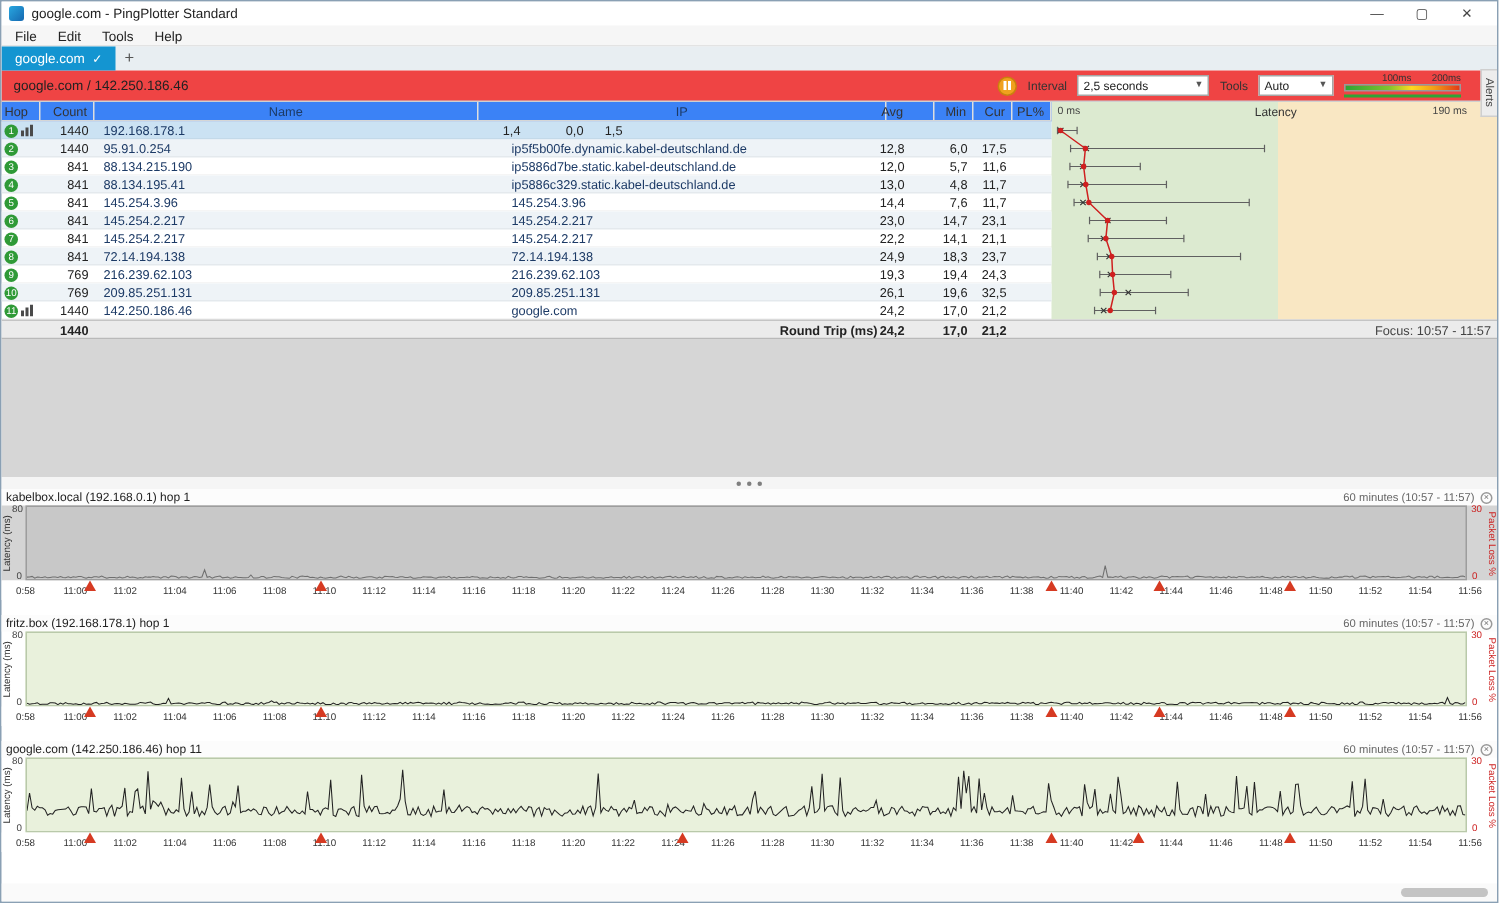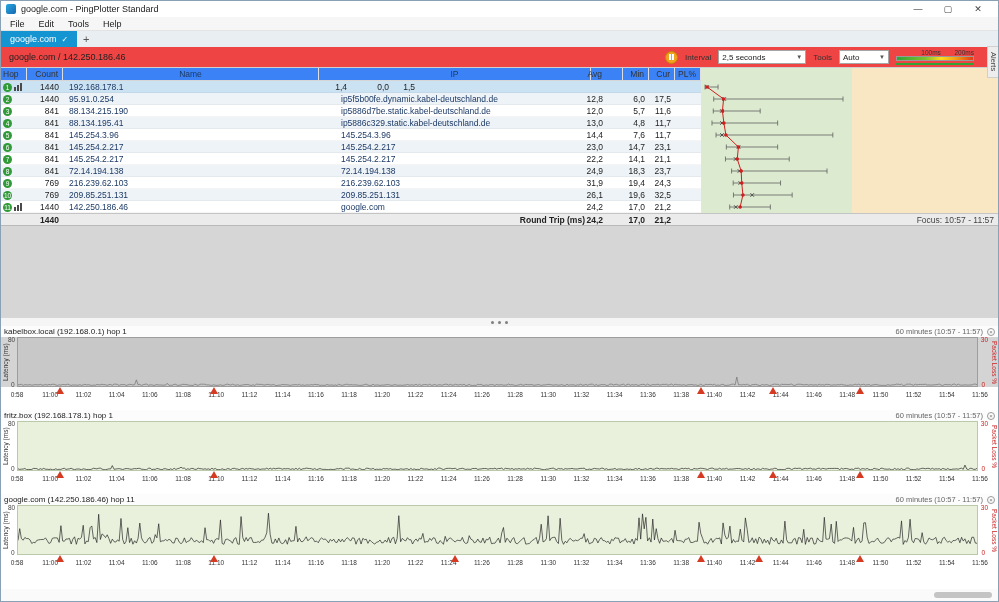--- a/index.html
+++ b/index.html
@@ -161,20 +161,25 @@
     <div class="thead">
       <span class="th hopc">Hop</span>
       <span class="th countc">Count</span>
       <span class="th namec">Name</span>
       <span class="th ipc">IP</span>
       <span class="th avgc">Avg</span>
       <span class="th minc">Min</span>
       <span class="th curc">Cur</span>
       <span class="th plc">PL%</span>
     </div>
+    <div class="lat-head">
+      <span class="lh-left">0 ms</span>
+      <span class="lh-center">Latency</span>
+      <span class="lh-right">190 ms</span>
+    </div>
     <div class="tbody" id="rows">
         <div class="trow sel">
           <span class="c hopc">
             <span class="badge">1</span>
             <svg width="8" height="8">
               <rect x="0" y="4" width="2" height="4" fill="#4a4a4a"></rect>
               <rect x="3" y="2" width="2" height="6" fill="#4a4a4a"></rect>
               <rect x="6" y="0" width="2" height="8" fill="#4a4a4a"></rect>
             </svg>
           </span>
@@ -269,21 +274,21 @@
           <span class="c curc">23,7</span>
           <span class="c plc"></span>
         </div>
         <div class="trow">
           <span class="c hopc">
             <span class="badge">9</span>
           </span>
           <span class="c countc">769</span>
           <span class="c ipc">216.239.62.103</span>
           <span class="c namec">216.239.62.103</span>
-          <span class="c avgc">31,9</span>
+          <span class="c avgc">19,3</span>
           <span class="c minc">19,4</span>
           <span class="c curc">24,3</span>
           <span class="c plc"></span>
         </div>
         <div class="trow alt">
           <span class="c hopc">
             <span class="badge">10</span>
           </span>
           <span class="c countc">769</span>
           <span class="c ipc">209.85.251.131</span>

